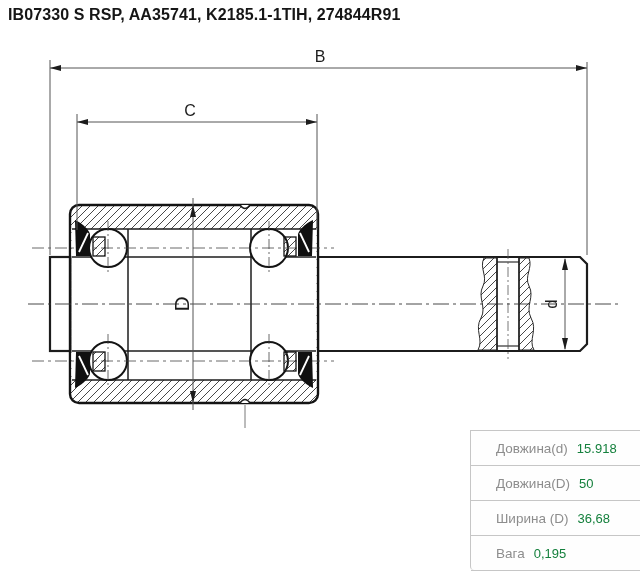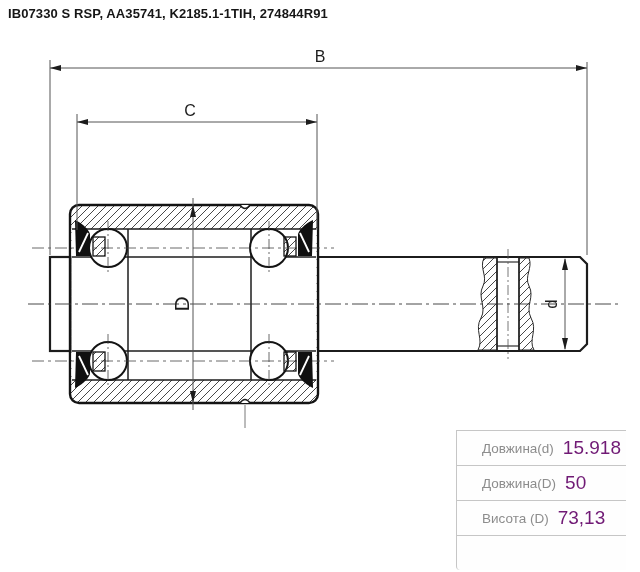--- a/index.html
+++ b/index.html
@@ -2,46 +2,46 @@
 <html><head>
 <meta charset="utf-8">
 <style>
   html, body { margin: 0; padding: 0; background: #ffffff; }
   body {
     width: 640px; height: 572px; position: relative; overflow: hidden;
     font-family: "Liberation Sans", sans-serif;
   }
   .title {
     position: absolute; left: 8px; top: 6px;
-    font-size: 13px; font-weight: 700; color: #161616;
+    font-size: 16px; font-weight: 700; color: #161616;
     letter-spacing: 0.1px;
   }
   svg.drawing { position: absolute; left: 0; top: 0; }
   .dim-text {
     font-family: "Liberation Sans", sans-serif;
     fill: #1c1c1c;
   }
   .spec-table {
-    position: absolute; left: 456px; top: 430px;
+    position: absolute; left: 470px; top: 430px;
     width: 170px; height: 140px;
     border-top: 1px solid #c6c6c6;
     border-left: 1px solid #c6c6c6;
     border-bottom-left-radius: 4px;
     background: #fefefe;
     box-sizing: border-box;
   }
   .spec-row {
     height: 35px; box-sizing: border-box;
     border-bottom: 1px solid #c6c6c6;
     display: flex; align-items: center;
     padding-left: 25px; gap: 9px;
     white-space: nowrap;
   }
   .spec-label { font-size: 13.5px; color: #8d8d8d; }
-  .spec-value { font-size: 19px; color: #701a75; }
+  .spec-value { font-size: 13px; color: #15803d; }
 </style>
 </head>
 <body>
 
 <div class="title">IB07330 S RSP, AA35741, K2185.1-1TIH, 274844R91</div>
 
 <svg class="drawing" width="640" height="572" viewBox="0 0 640 572">
   <defs>
     <pattern id="hatch" width="8" height="8" patternUnits="userSpaceOnUse">
       <path d="M-2,2 L2,-2 M0,8 L8,0 M6,10 L10,6" stroke="#333333" stroke-width="0.9" fill="none"></path>
@@ -154,16 +154,20 @@
 <div class="spec-table">
   <div class="spec-row">
     <span class="spec-label">Довжина(d)</span>
     <span class="spec-value">15.918</span>
   </div>
   <div class="spec-row">
     <span class="spec-label">Довжина(D)</span>
     <span class="spec-value">50</span>
   </div>
   <div class="spec-row">
-    <span class="spec-label">Висота (D)</span>
-    <span class="spec-value">73,13</span>
+    <span class="spec-label">Ширина (D)</span>
+    <span class="spec-value">36,68</span>
+  </div>
+  <div class="spec-row">
+    <span class="spec-label">Вага</span>
+    <span class="spec-value">0,195</span>
   </div>
 </div>
 
 </body></html>

